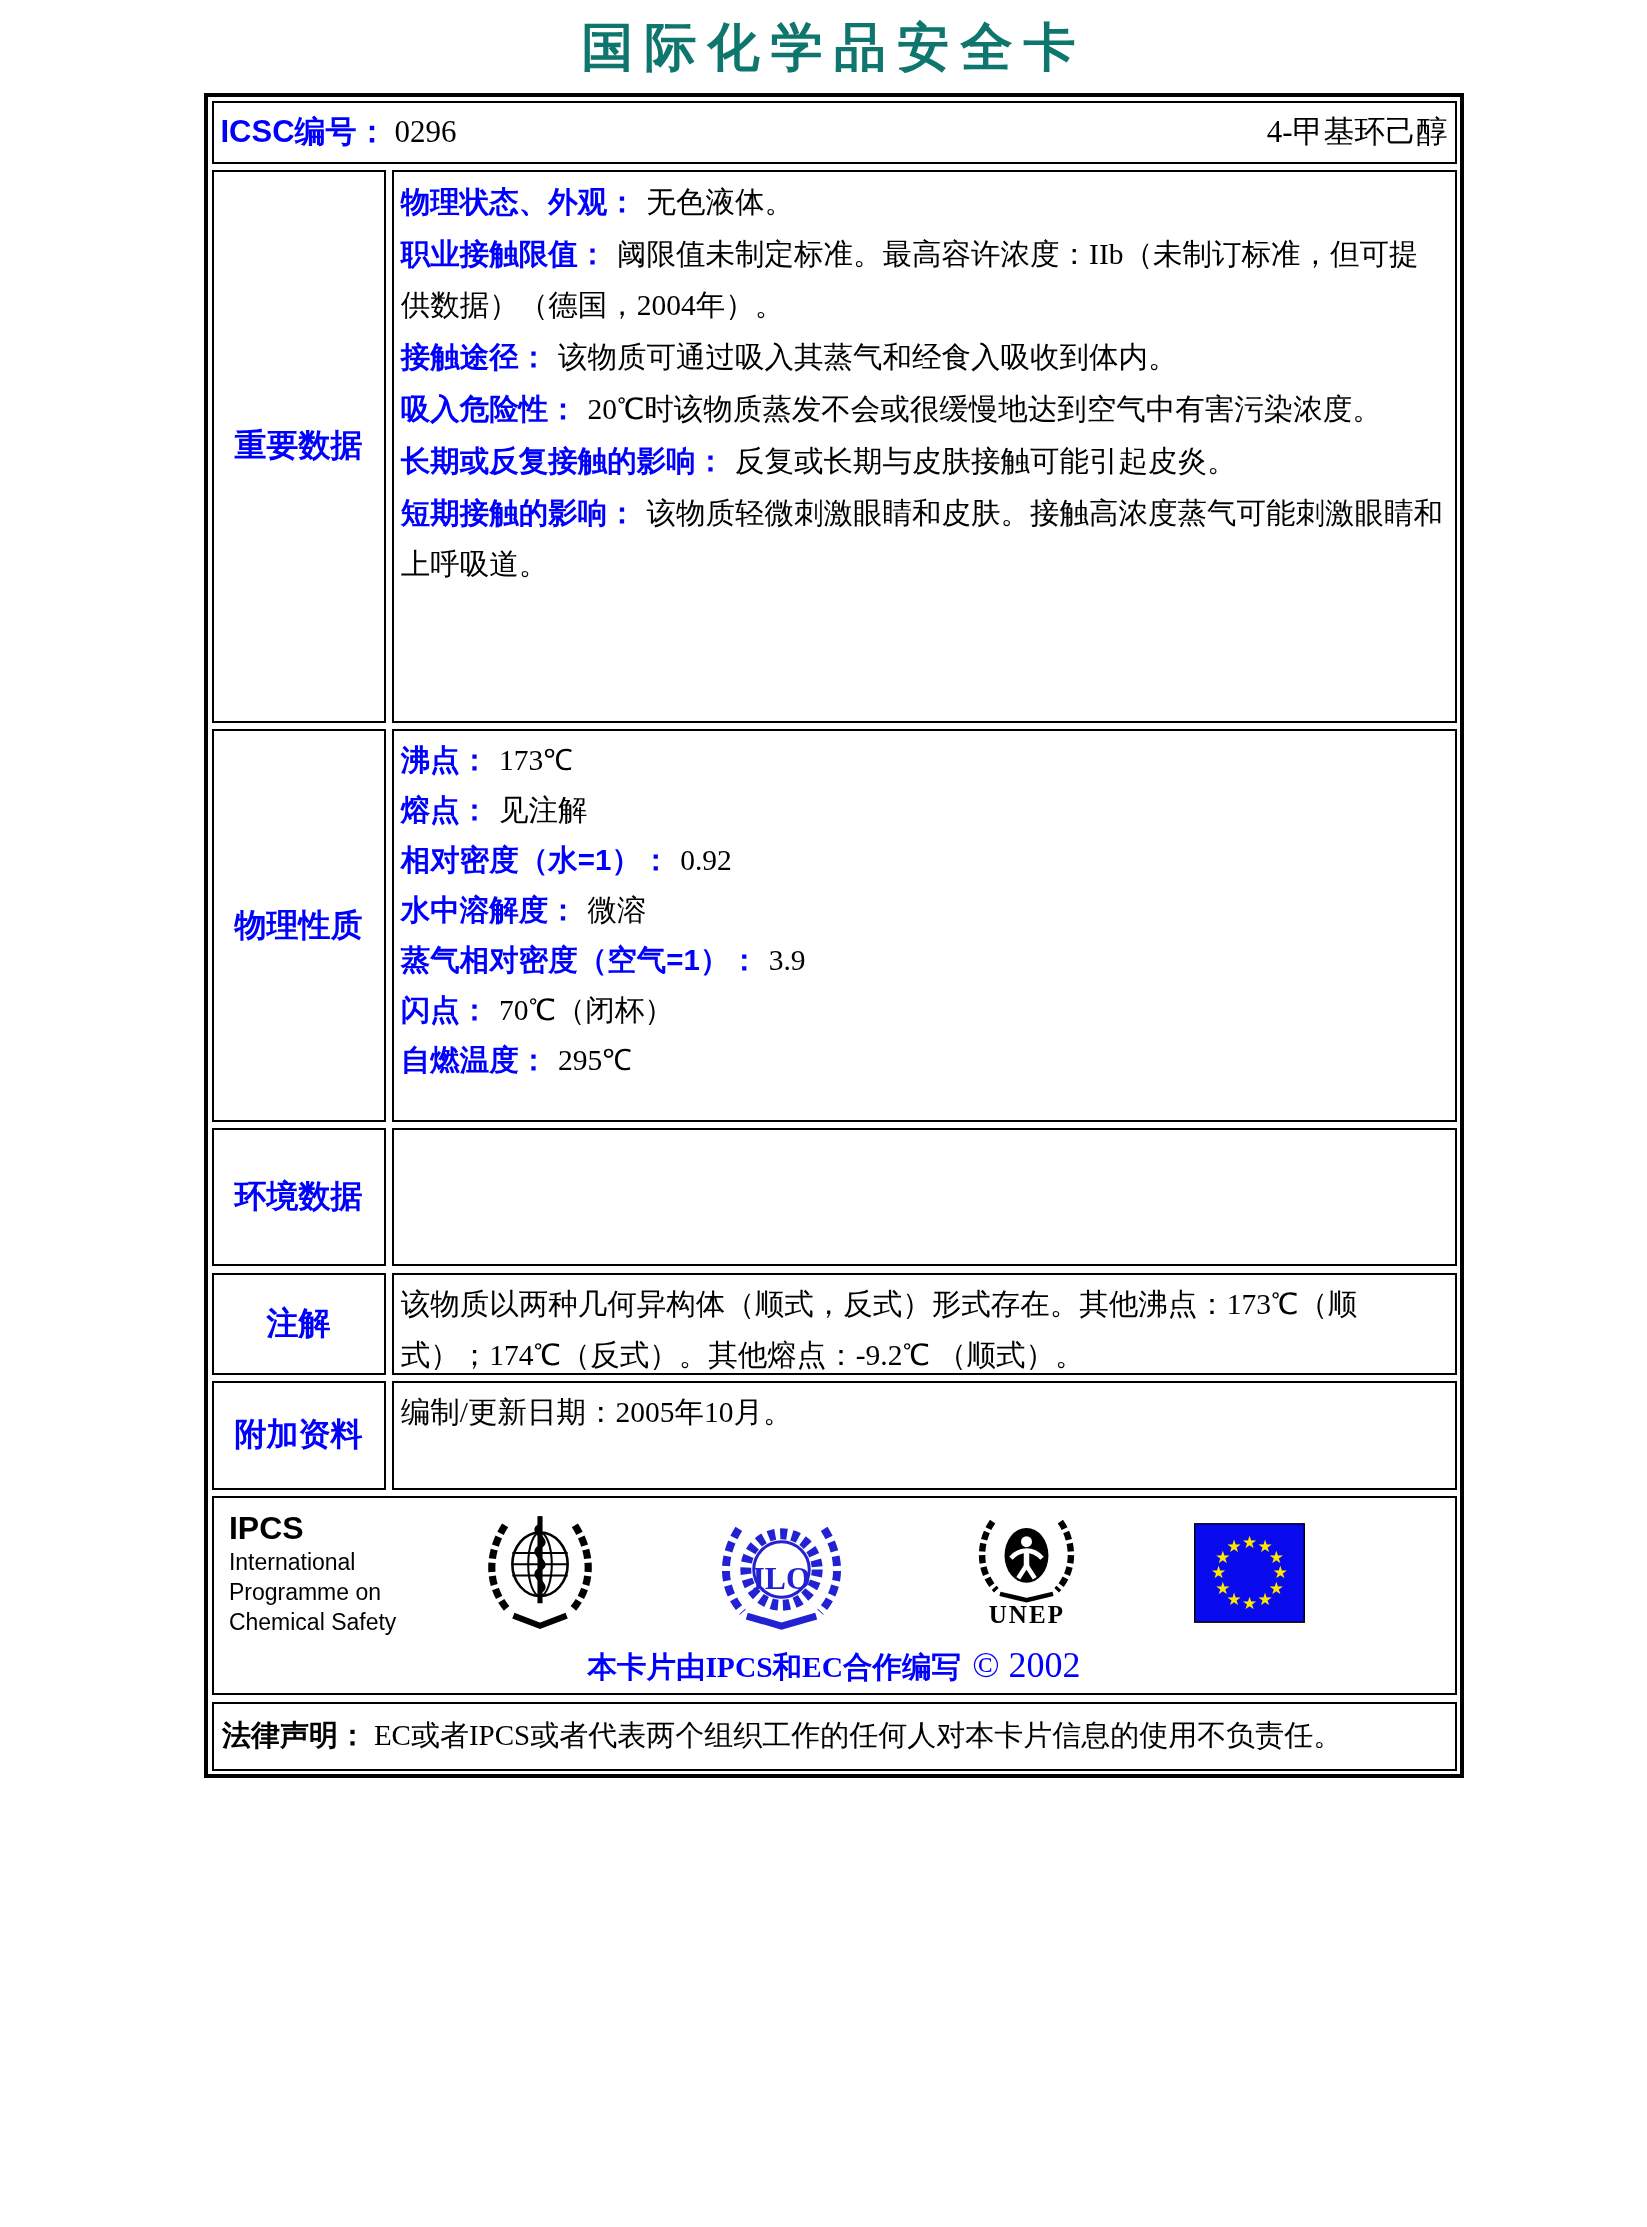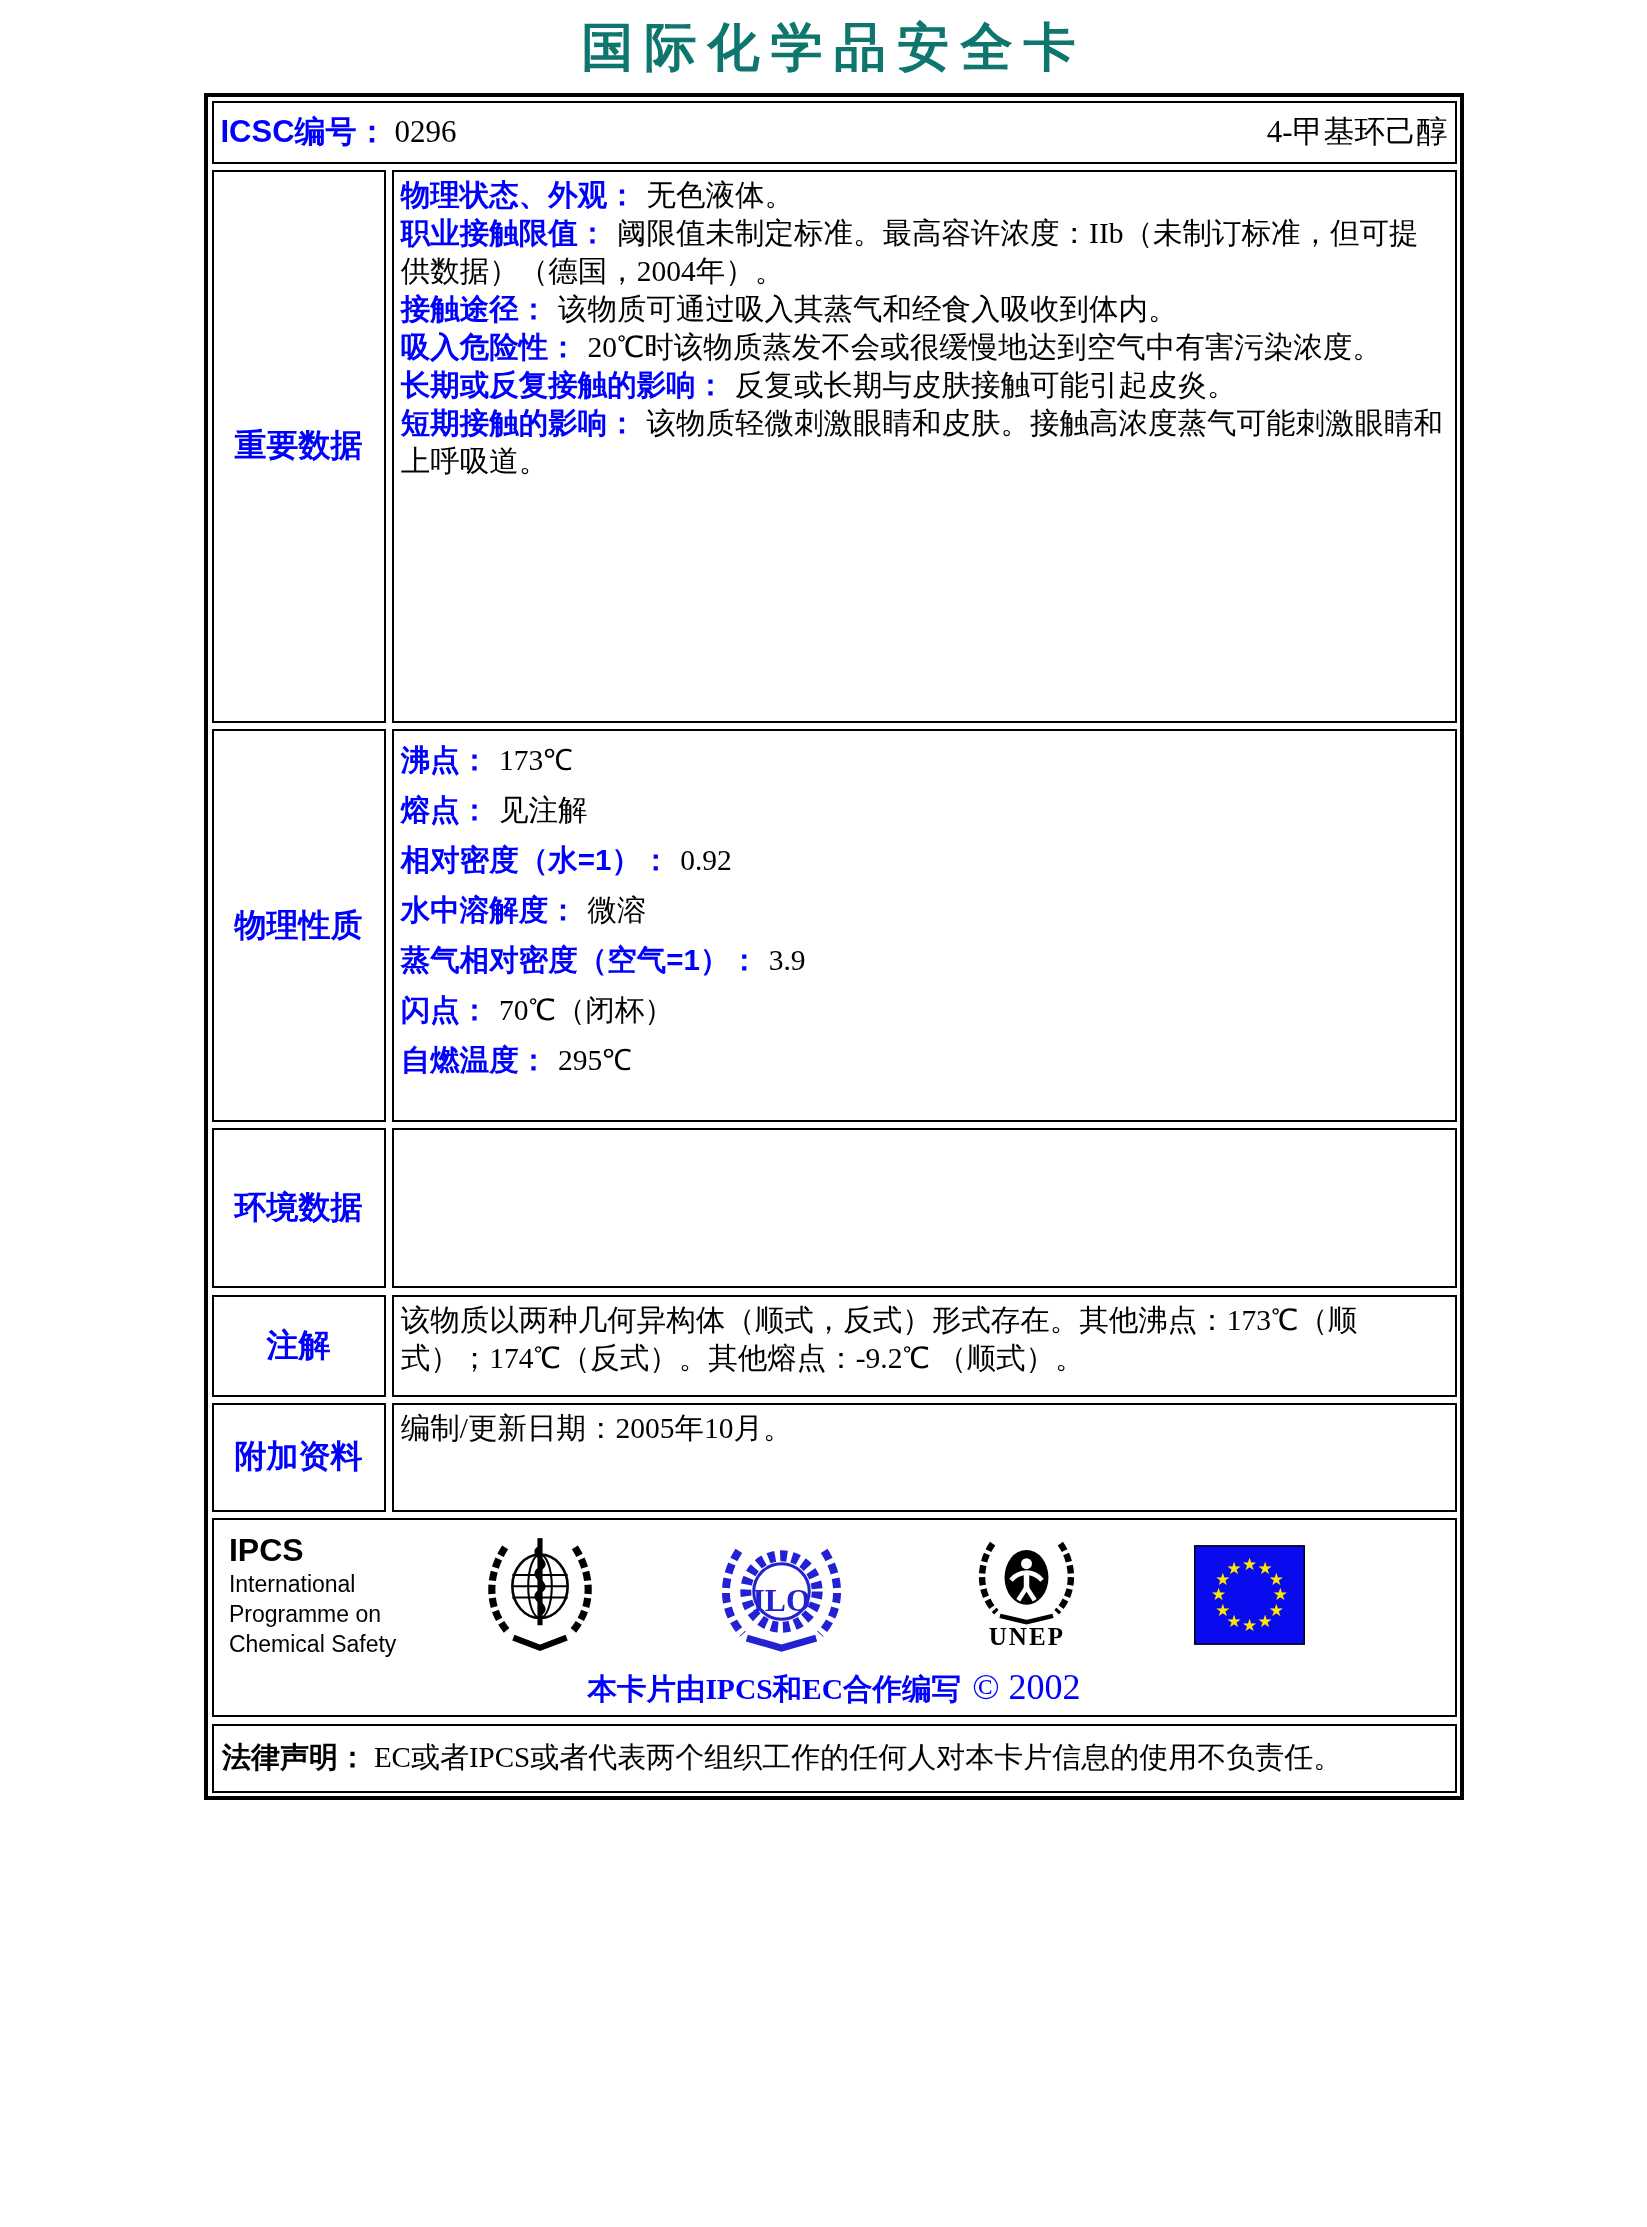--- a/index.html
+++ b/index.html
@@ -17,32 +17,32 @@
   .row { display:flex; gap:6.3px; }
   .cell { border:2.8px solid #000; box-sizing:border-box; background:#fff; }
   .label-cell { width:174px; flex:0 0 auto; display:flex;
     align-items:center; justify-content:center; text-align:center; }
   .content-cell { flex:1 1 auto; padding:4.2px 11.2px 0 7px; }
   .full-cell { flex:1 1 auto; }
 
   .section-label { color:#0000fe; font-weight:bold; font-size:32px;
     font-family:"Liberation Sans", sans-serif; }
 
-  .line { font-size:29.5px; line-height:38px; margin:0; }
+  .line { font-size:29.5px; line-height:51px; margin:0; }
   .phys-line { line-height:49px; }
   .blue-label { color:#0000fe; font-weight:bold;
     font-family:"Liberation Sans", sans-serif; margin-right:9.8px; }
 
   .header-cell { height:63px; display:flex; align-items:center;
     justify-content:space-between; padding:0 7px; font-size:31px;gap:28px; }
   .header-left .blue-label { margin-right:7px; }
 
   .h-important { height:553px; }
   .h-physical  { height:393px; }
-  .h-environment { height:160px; }
+  .h-environment { height:138px; }
   .h-notes { height:102px; }
   .h-additional { height:109px; }
 
   .logos-cell { height:199px; padding-top:8.4px; }
   .logos-top { display:flex; align-items:center; height:132px; }
   .ipcs-block { margin-left:15.4px; width:216px;
     font-family:"Liberation Sans", sans-serif; }
   .ipcs-acronym { font-size:32px; font-weight:bold; line-height:38px; }
   .ipcs-line { font-size:23px; line-height:30px; }
   .who-logo  { margin-left:32px; }

